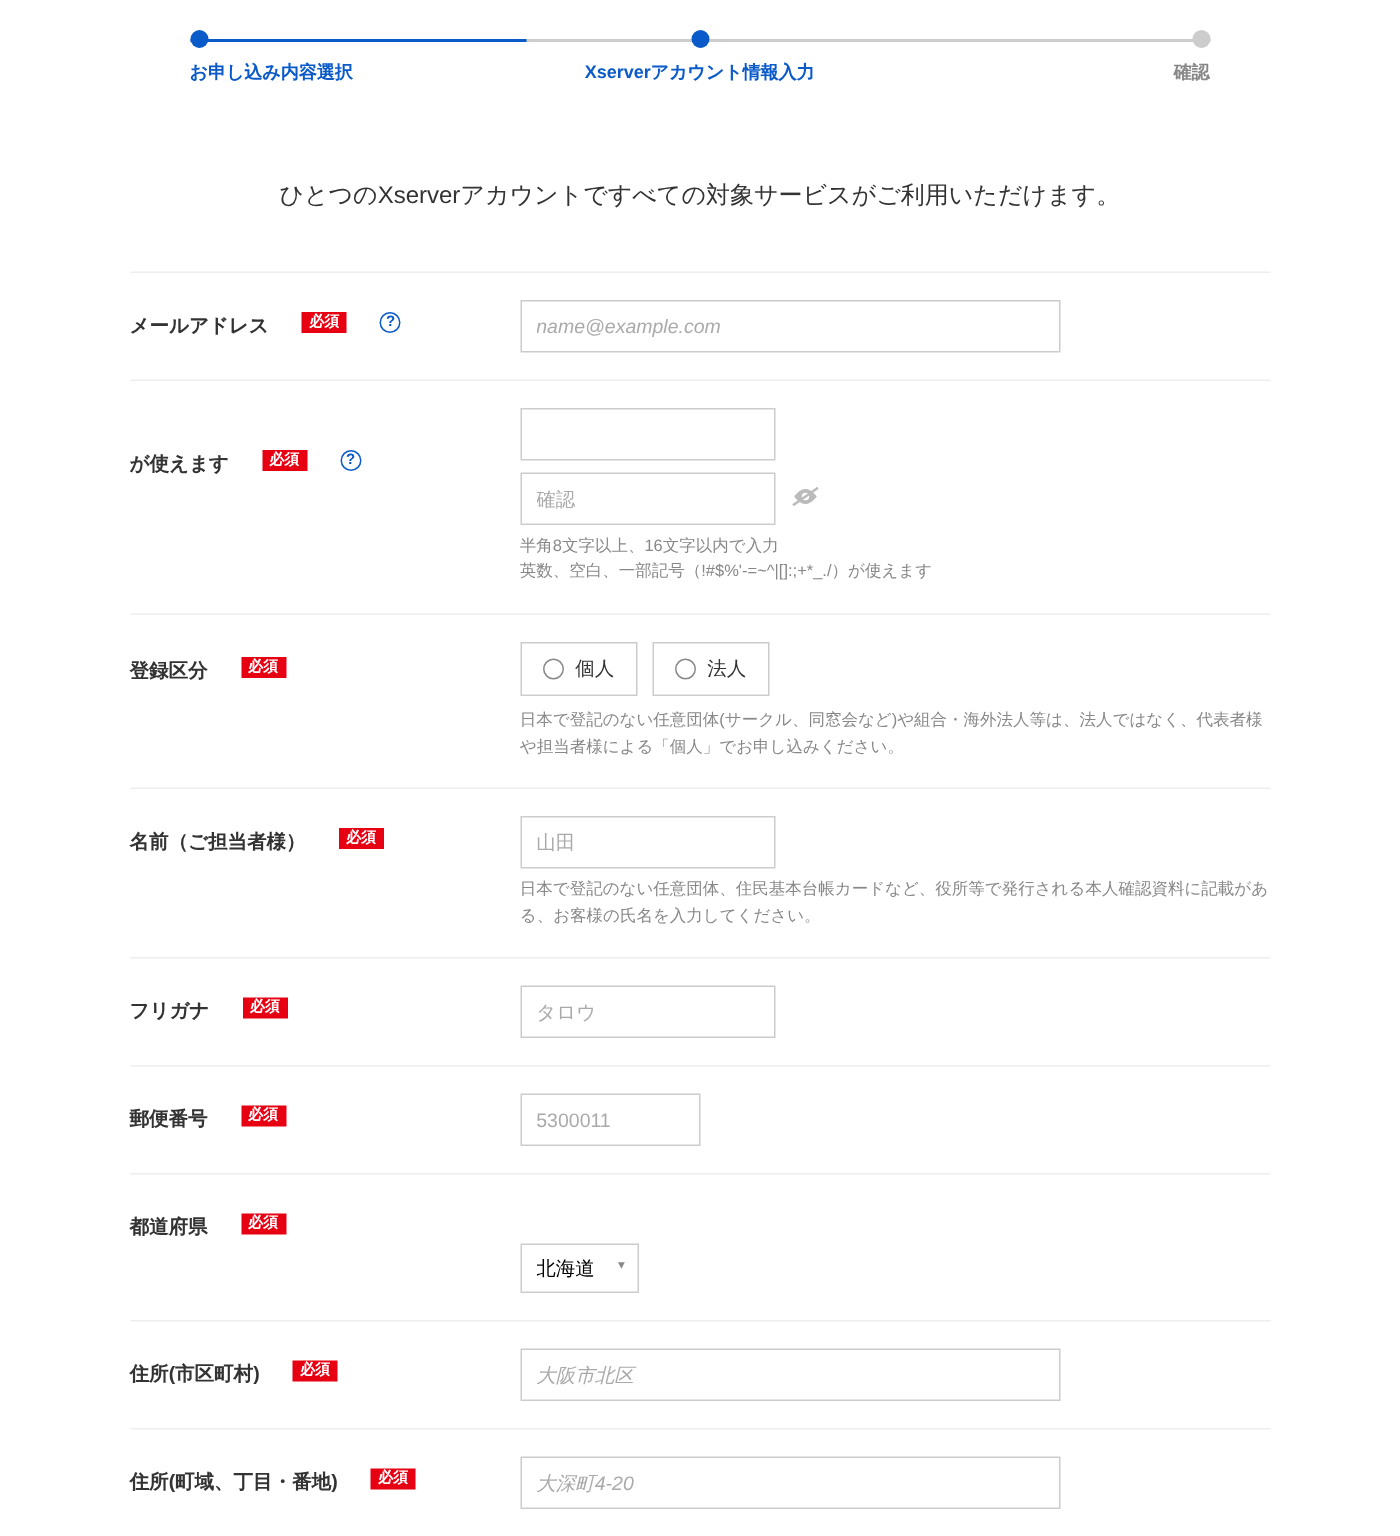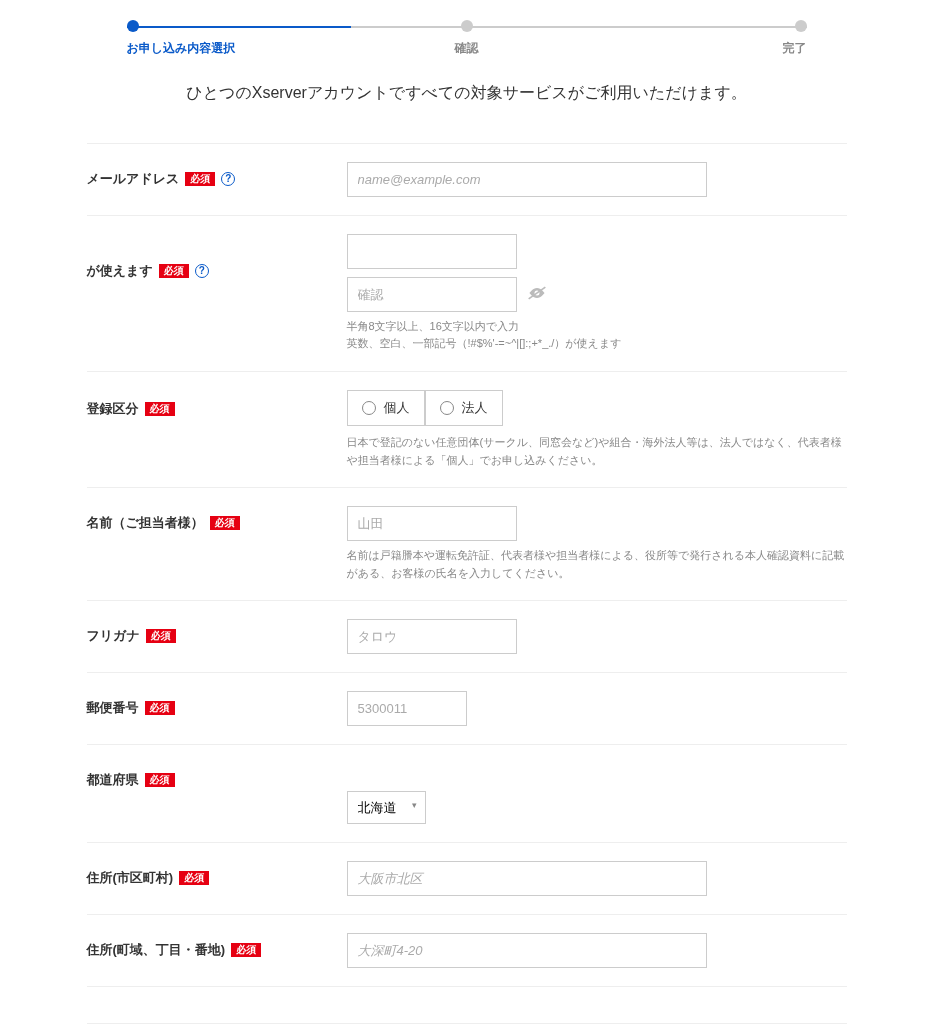--- a/index.html
+++ b/index.html
@@ -6,21 +6,21 @@
   body {
     font-family: "Hiragino Kaku Gothic ProN", "Hiragino Sans", Meiryo, sans-serif;
     background: #fff;
     color: #333;
     font-size: 13px;
     width: 933px;
   }
   .container { width: 760px; margin: 0 auto; padding-top: 20px; }
 
   
-  .progress { position: relative; margin: 0 40px 22px 40px; }
+  .progress { position: relative; margin: 0 40px 60px 40px; }
   .progress-track {
     position: absolute; top: 6px; left: 0; right: 0; height: 2px; background: #ccc;
   }
   .progress-fill {
     position: absolute; top: 6px; left: 0; height: 2px; background: #0a5ac9; width: 33%;
   }
   .progress-steps { display: flex; justify-content: space-between; position: relative; }
   .step { text-align: center; flex: 1; }
   .step:first-child { text-align: left; }
   .step:last-child { text-align: right; }
@@ -35,22 +35,22 @@
 
   .intro { text-align: center; margin-bottom: 35px; }
   .intro p { font-size: 16px; line-height: 1.8; color: #333; }
 
   .form-row {
     display: flex; align-items: flex-start; padding: 18px 0;
     border-bottom: 1px solid #eee;
   }
   .form-row.first { border-top: 1px solid #eee; }
   .label-col {
-    width: 260px; padding-top: 8px; display: flex; align-items: center;
-    flex-wrap: wrap; gap: 6px;
+    width: 260px; padding-top: 8px; display: flex; align-items: flex-start;
+    flex-wrap: wrap; gap: 22px;
   }
   .label-col .label-text { font-size: 13px; font-weight: bold; color: #333; }
   .input-col { flex: 1; }
 
   .tag-required {
     background: #e60012; color: #fff; font-size: 10px; padding: 2px 5px;
     font-weight: bold; line-height: 1;
   }
   .help-icon {
     display: inline-flex; width: 14px; height: 14px; border: 1px solid #0a5ac9;
@@ -75,21 +75,21 @@
     padding: 8px 10px; position: relative; margin-top: 28px;
   }
   .select-wrap select {
     border: none; background: transparent; font-size: 13px; appearance: none;
     padding-right: 18px; outline: none;
   }
   .select-caret {
     position: absolute; right: 8px; pointer-events: none; color: #888; font-size: 9px;
   }
 
-  .radio-group { display: flex; margin-bottom: 8px; }
+  .radio-group { display: flex; gap: 10px; margin-bottom: 8px; }
   .radio-box {
     border: 1px solid #ccc; padding: 8px 14px; display: flex; align-items: center;
     gap: 8px; cursor: pointer;
   }
   .radio-circle {
     width: 14px; height: 14px; border: 1px solid #888; border-radius: 50%;
   }
 
   .eye-icon {
     display: inline-block; margin-left: 10px; color: #999; vertical-align: middle;
@@ -103,27 +103,27 @@
 <div class="container">
 
   <div class="progress">
     <div class="progress-track"></div>
     <div class="progress-fill"></div>
     <div class="progress-steps">
       <div class="step done">
         <div class="step-dot"></div>
         <div class="step-label">お申し込み内容選択</div>
       </div>
+      <div class="step active">
+        <div class="step-dot"></div>
+        <div class="step-label">Xserverアカウント情報入力</div>
+      </div>
       <div class="step">
         <div class="step-dot"></div>
         <div class="step-label">確認</div>
-      </div>
-      <div class="step">
-        <div class="step-dot"></div>
-        <div class="step-label">完了</div>
       </div>
     </div>
   </div>
 
   <div class="intro">
     <p>ひとつのXserverアカウントですべての対象サービスがご利用いただけます。</p>
   </div>
 
   <div class="form-row first">
     <div class="label-col">
@@ -186,21 +186,21 @@
 
   <div class="form-row">
     <div class="label-col">
       <span class="label-text">名前（ご担当者様）</span>
       <span class="tag-required">必須</span>
     </div>
     <div class="input-col">
       <div class="two-inputs">
         <input type="text" class="w-medium" placeholder="山田" style="">
       </div>
-      <div class="hint">名前は戸籍謄本や運転免許証、代表者様や担当者様による、役所等で発行される本人確認資料に記載がある、お客様の氏名を入力してください。</div>
+      <div class="hint">日本で登記のない任意団体、住民基本台帳カードなど、役所等で発行される本人確認資料に記載がある、お客様の氏名を入力してください。</div>
     </div>
   </div>
 
   <div class="form-row">
     <div class="label-col">
       <span class="label-text">フリガナ</span>
       <span class="tag-required">必須</span>
     </div>
     <div class="input-col">
       <div class="two-inputs">

